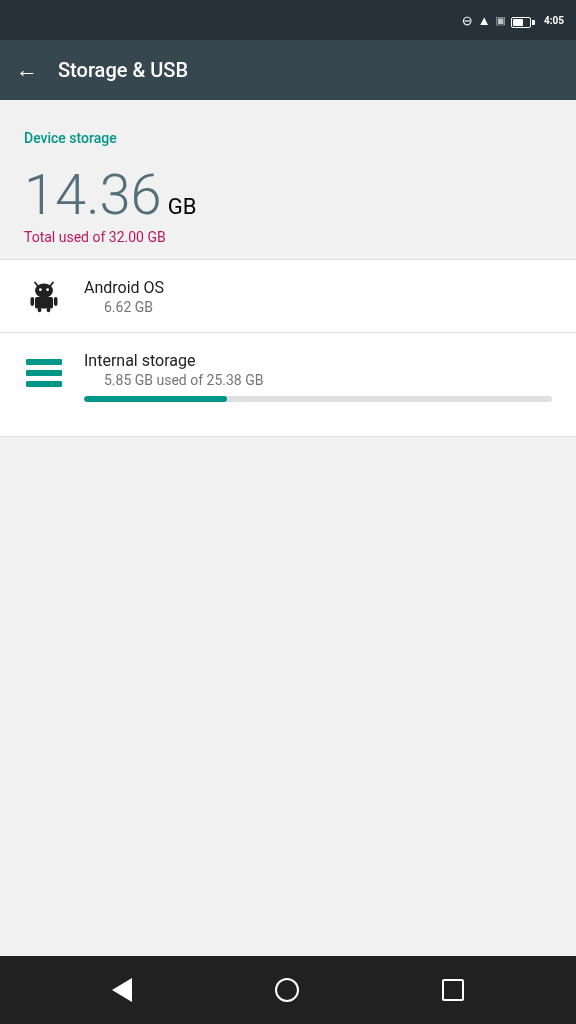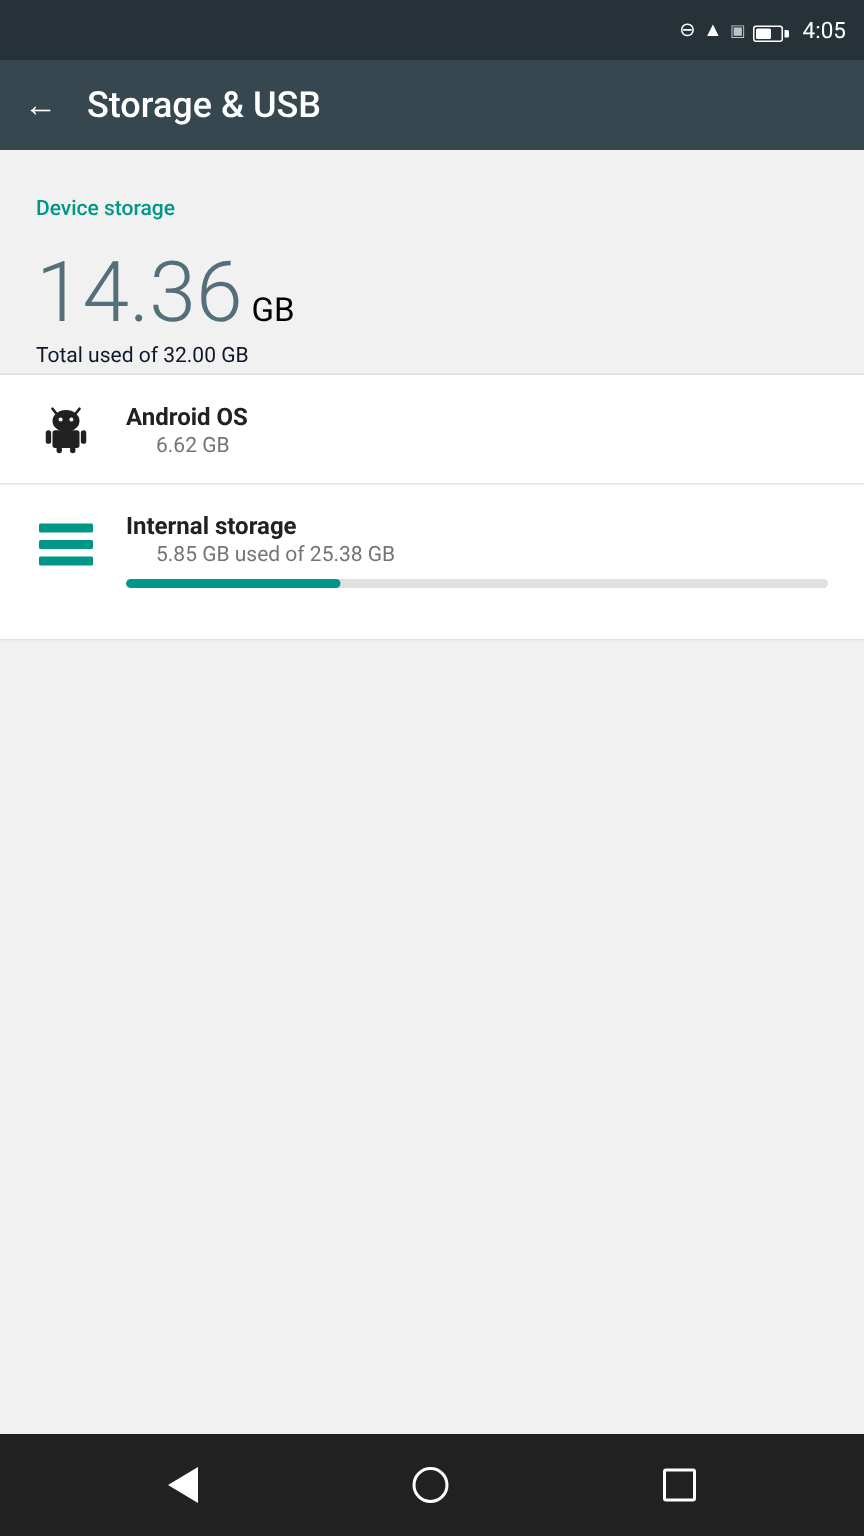--- a/index.html
+++ b/index.html
@@ -23,22 +23,22 @@
       padding: 0 12px;
       gap: 6px;
     }
     .status-icons {
       display: flex;
       align-items: center;
       gap: 5px;
     }
     .status-time {
       color: white;
-      font-size: 15px;
-      font-weight: 400;
+      font-size: 10px;
+      font-weight: 700;
       margin-left: 4px;
     }
     .status-icon-shape {
       color: white;
       font-size: 13px;
     }
 
     
     .toolbar {
       background: #37474f;
@@ -48,21 +48,21 @@
       padding: 0 16px;
       gap: 20px;
     }
     .back-arrow {
       color: white;
       font-size: 22px;
       cursor: pointer;
     }
     .toolbar-title {
       color: white;
-      font-size: 24px;
+      font-size: 20px;
       font-weight: 500;
     }
 
     
     .main-content {
       flex: 1;
       background: #f1f1f1;
       overflow-y: auto;
     }
 
@@ -71,40 +71,40 @@
       padding: 28px 24px 10px 24px;
     }
     .section-header-text {
       color: #009688;
       font-size: 14px;
       font-weight: 500;
     }
 
     
     .storage-summary {
-      padding: 10px 24px 4px 24px;
+      padding: 10px 24px 14px 24px;
     }
     .storage-used-large {
       display: flex;
       align-items: baseline;
       gap: 6px;
     }
     .storage-number {
       color: #546e7a;
       font-size: 56px;
       font-weight: 300;
       line-height: 1;
     }
     .storage-unit {
       color: #000000;
       font-size: 22px;
       font-weight: 400;
     }
     .storage-total-text {
-      color: #0f172a;
+      color: #be185d;
       font-size: 14px;
       margin-top: 6px;
     }
 
     
     .divider {
       height: 1px;
       background: #ddd;
       margin: 0 0;
     }
@@ -152,21 +152,21 @@
       border-radius: 1px;
       background: #009688;
     }
 
     .item-text {
       flex: 1;
     }
     .item-title {
       color: #212121;
       font-size: 16px;
-      font-weight: 700;
+      font-weight: 400;
     }
     .item-subtitle {
       color: #757575;
       font-size: 14px;
       margin-top: 2px;
       margin-left: 20px;
     }
 
     
     .progress-bar-container {

